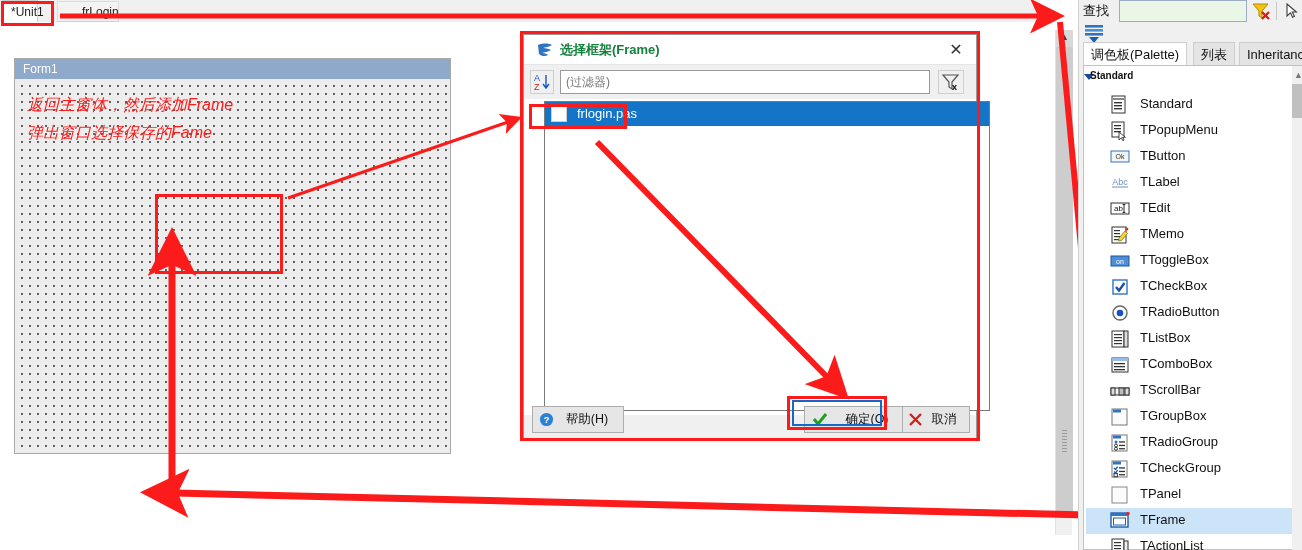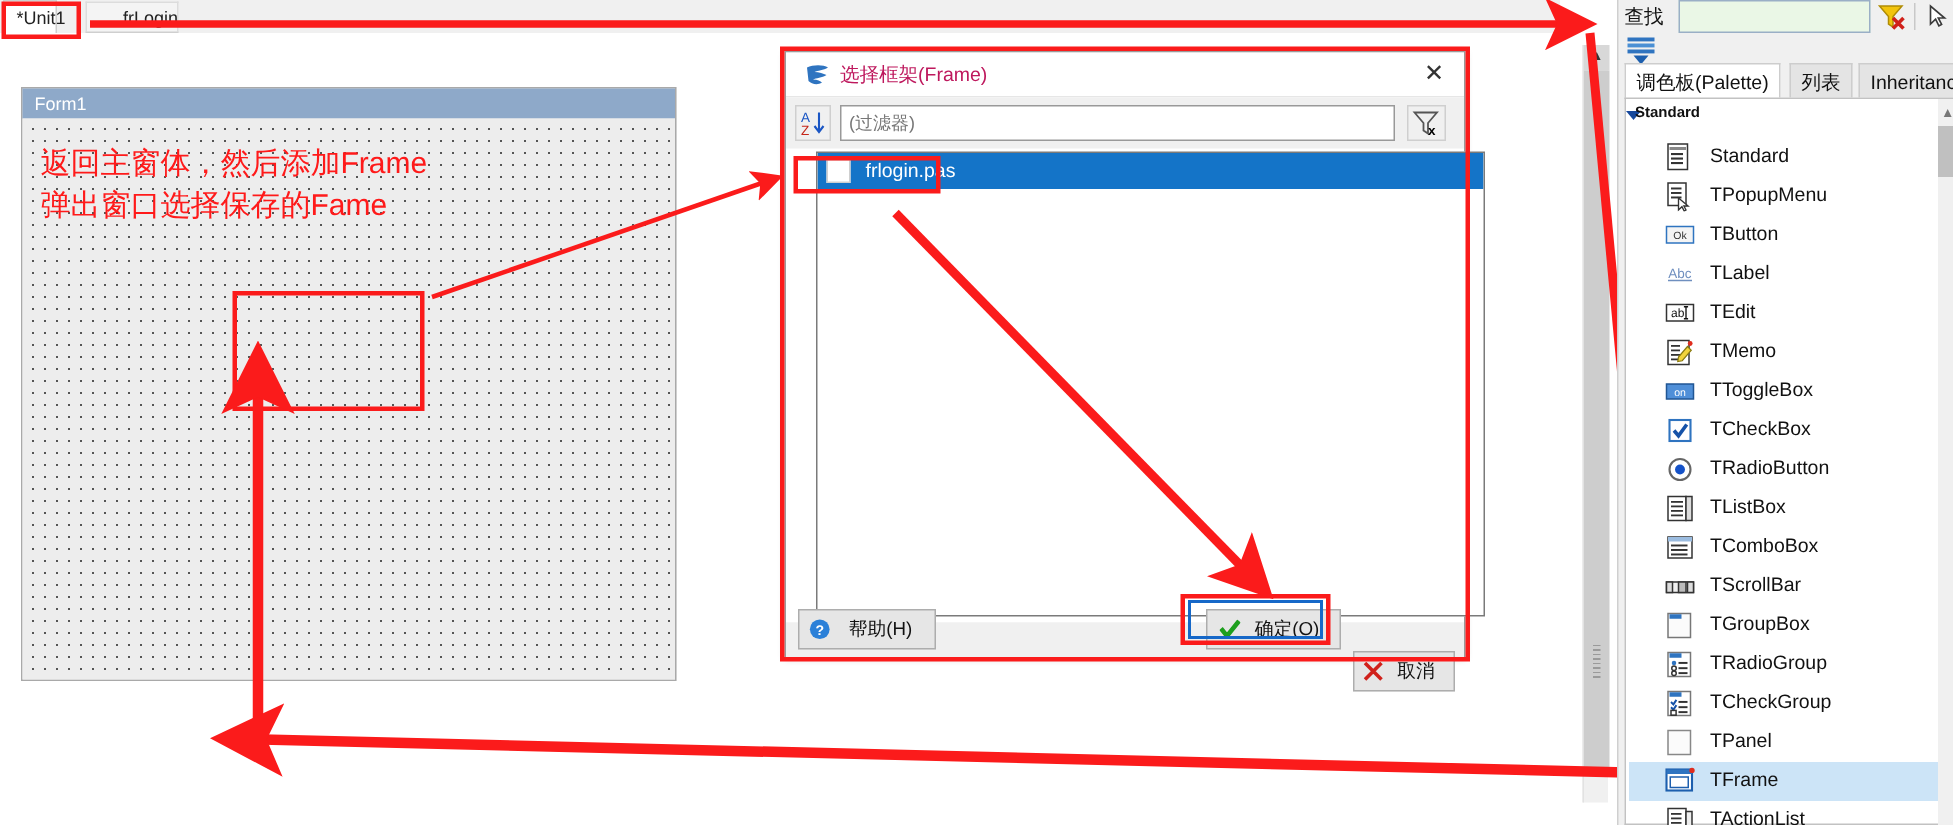--- a/index.html
+++ b/index.html
@@ -32,42 +32,42 @@
     left:0; top:0; width:100%; height:20px; line-height:20px;
     background:#8ea9c9; color:#ffffff; font-size:12px; padding-left:8px;
   }
   #form-grid {
     left:0; top:20px; width:100%; height:374px;
     background-color:#ededed;
     background-image:radial-gradient(#555 0.7px, transparent 0.8px);
     background-size:8px 8px; background-position:3px 3px;
   }
   .form-note {
-    color:#ff1a1a; font-size:20px; font-family:"Liberation Sans",sans-serif;
-    white-space:nowrap; letter-spacing:0px;
+    color:#ff1a1a; font-size:16px; font-family:"Liberation Sans",sans-serif;
+    white-space:nowrap; letter-spacing:0px;font-style:italic;
   }
 
   
   .redbox { border:3px solid #fb1b1b; background:transparent; }
 
   
   #vscroll { left:1055px; top:30px; width:17px; height:505px; background:#f0f0f0; border-left:1px solid #e2e2e2;}
   #vscroll .sbtn { position:absolute; left:0; top:0; width:17px; height:17px; background:#d8d8d8; color:#333; text-align:center; line-height:15px; font-size:9px;}
   #vscroll .sthumb { position:absolute; left:0; top:17px; width:17px; height:468px; background:#cdcdcd; }
   #vscroll .sgrip { position:absolute; left:6px; top:400px; width:5px; height:22px;
     background-image:repeating-linear-gradient(to bottom,#9a9a9a 0 1px, transparent 1px 3px);}
 
   
   #dialog {
     left:523px; top:34px; width:454px; height:404px;
     background:#f0f0f0; border:1px solid #9a9a9a;
     box-shadow:0 1px 5px rgba(0,0,0,.25);
   }
   #dlg-title { left:0; top:0; width:100%; height:30px; background:#ffffff; border-bottom:1px solid #e6e6e6;}
-  #dlg-title .t { position:absolute; left:36px; top:6px; font-size:13px; color:#be185d; }
+  #dlg-title .t { position:absolute; left:36px; top:6px; font-size:13px; color:#15803d;font-weight:bold; }
   #dlg-icon { position:absolute; left:12px; top:6px; width:18px; height:18px; }
   #dlg-close { position:absolute; right:8px; top:4px; width:24px; height:22px; text-align:center; line-height:22px; font-size:16px; color:#333; }
   #dlg-body { left:0; top:30px; width:100%; height:350px; background:#ffffff; }
   #filter-row { left:0; top:0; width:100%; height:34px; background:#f0f0f0; }
   #sort-btn { position:absolute; left:6px; top:5px; width:24px; height:24px; background:#f0f0f0; border:1px solid #cfcfcf; }
   #filter-input {
     position:absolute; left:36px; top:5px; width:370px; height:24px;
     background:#fff; border:1px solid #999; font-size:12px; color:#777;
     padding:0 5px; line-height:22px;
   }
@@ -175,27 +175,27 @@
   </div>
 
   <div class="abs" id="dlg-foot">
     <div class="dbtn" style="left:8px; top:-9px; width:92px;">
       <svg style="position:absolute;left:6px;top:5px;" width="15" height="15" viewBox="0 0 16 16">
         <circle cx="8" cy="8" r="7" fill="#2b80d8"></circle>
           <text x="8" y="12" font-size="10" fill="#fff" text-anchor="middle" font-family="Liberation Sans" font-weight="bold">?</text>
       </svg>
       <span style="padding-left:18px;">帮助(H)</span>
     </div>
-    <div class="dbtn" style="left:280px; top:-9px; width:90px;">
+    <div class="dbtn" style="left:280px; top:-9px; width:108px;">
       <svg style="position:absolute;left:8px;top:6px;" width="14" height="13" viewBox="0 0 14 13">
         <path d="M1 6 L5 11 L13 1" stroke="#1e9f1e" stroke-width="3" fill="none"></path>
       </svg>
       <span style="padding-left:18px;">确定(O)</span>
     </div>
-    <div class="dbtn" style="left:378px; top:-9px; width:68px;margin-top:28px;">
+    <div class="dbtn" style="left:378px; top:-9px; width:68px;">
       <svg style="position:absolute;left:6px;top:6px;" width="13" height="13" viewBox="0 0 13 13">
         <path d="M1 1 L12 12 M12 1 L1 12" stroke="#d0211b" stroke-width="2.4"></path>
       </svg>
       <span style="padding-left:16px;">取消</span>
     </div>
   </div>
 </div>
 
 <div class="abs redbox" style="left:520px; top:31px; width:460px; height:410px;"></div>
 

